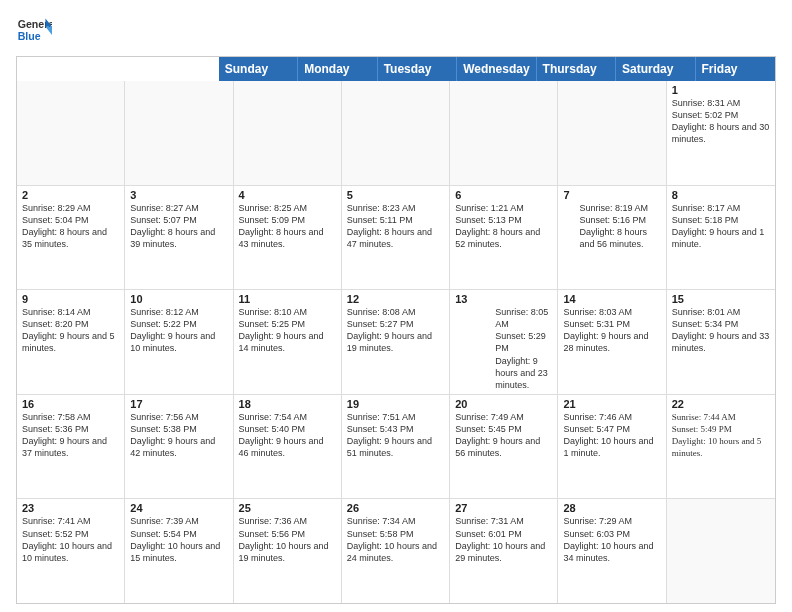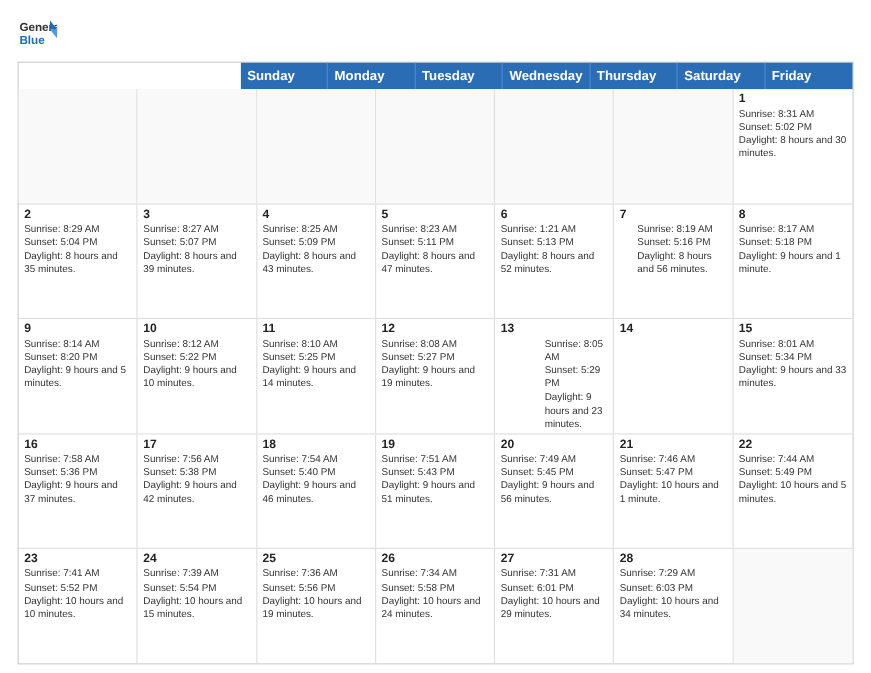--- a/index.html
+++ b/index.html
@@ -215,20 +215,23 @@
 Daylight: 9 hours and 19 minutes.</div>
           </div>
           <div class="cal-cell">
             <div class="day-num">13</div>
             <div class="day-info" style="white-space: pre-line; margin-left: 40px;">Sunrise: 8:05 AM
 Sunset: 5:29 PM
 Daylight: 9 hours and 23 minutes.</div>
           </div>
           <div class="cal-cell">
             <div class="day-num">14</div>
+            <div class="day-info" style="white-space: pre-line;">Sunrise: 8:03 AM
+Sunset: 5:31 PM
+Daylight: 9 hours and 28 minutes.</div>
           </div>
           <div class="cal-cell">
             <div class="day-num">15</div>
             <div class="day-info" style="white-space: pre-line;">Sunrise: 8:01 AM
 Sunset: 5:34 PM
 Daylight: 9 hours and 33 minutes.</div>
           </div>
         </div>
         <div class="cal-week">
           <div class="cal-cell">
@@ -262,21 +265,21 @@
 Daylight: 9 hours and 56 minutes.</div>
           </div>
           <div class="cal-cell">
             <div class="day-num">21</div>
             <div class="day-info" style="white-space: pre-line;">Sunrise: 7:46 AM
 Sunset: 5:47 PM
 Daylight: 10 hours and 1 minute.</div>
           </div>
           <div class="cal-cell">
             <div class="day-num">22</div>
-            <div class="day-info" style="white-space: pre-line;">Sunrise: 7:44 AM
+            <div class="day-info" style="white-space: pre-line; font-family: Liberation Serif, serif;">Sunrise: 7:44 AM
 Sunset: 5:49 PM
 Daylight: 10 hours and 5 minutes.</div>
           </div>
         </div>
         <div class="cal-week">
           <div class="cal-cell">
             <div class="day-num">23</div>
             <div class="day-info" style="white-space: pre-line;">Sunrise: 7:41 AM
 Sunset: 5:52 PM
 Daylight: 10 hours and 10 minutes.</div>

